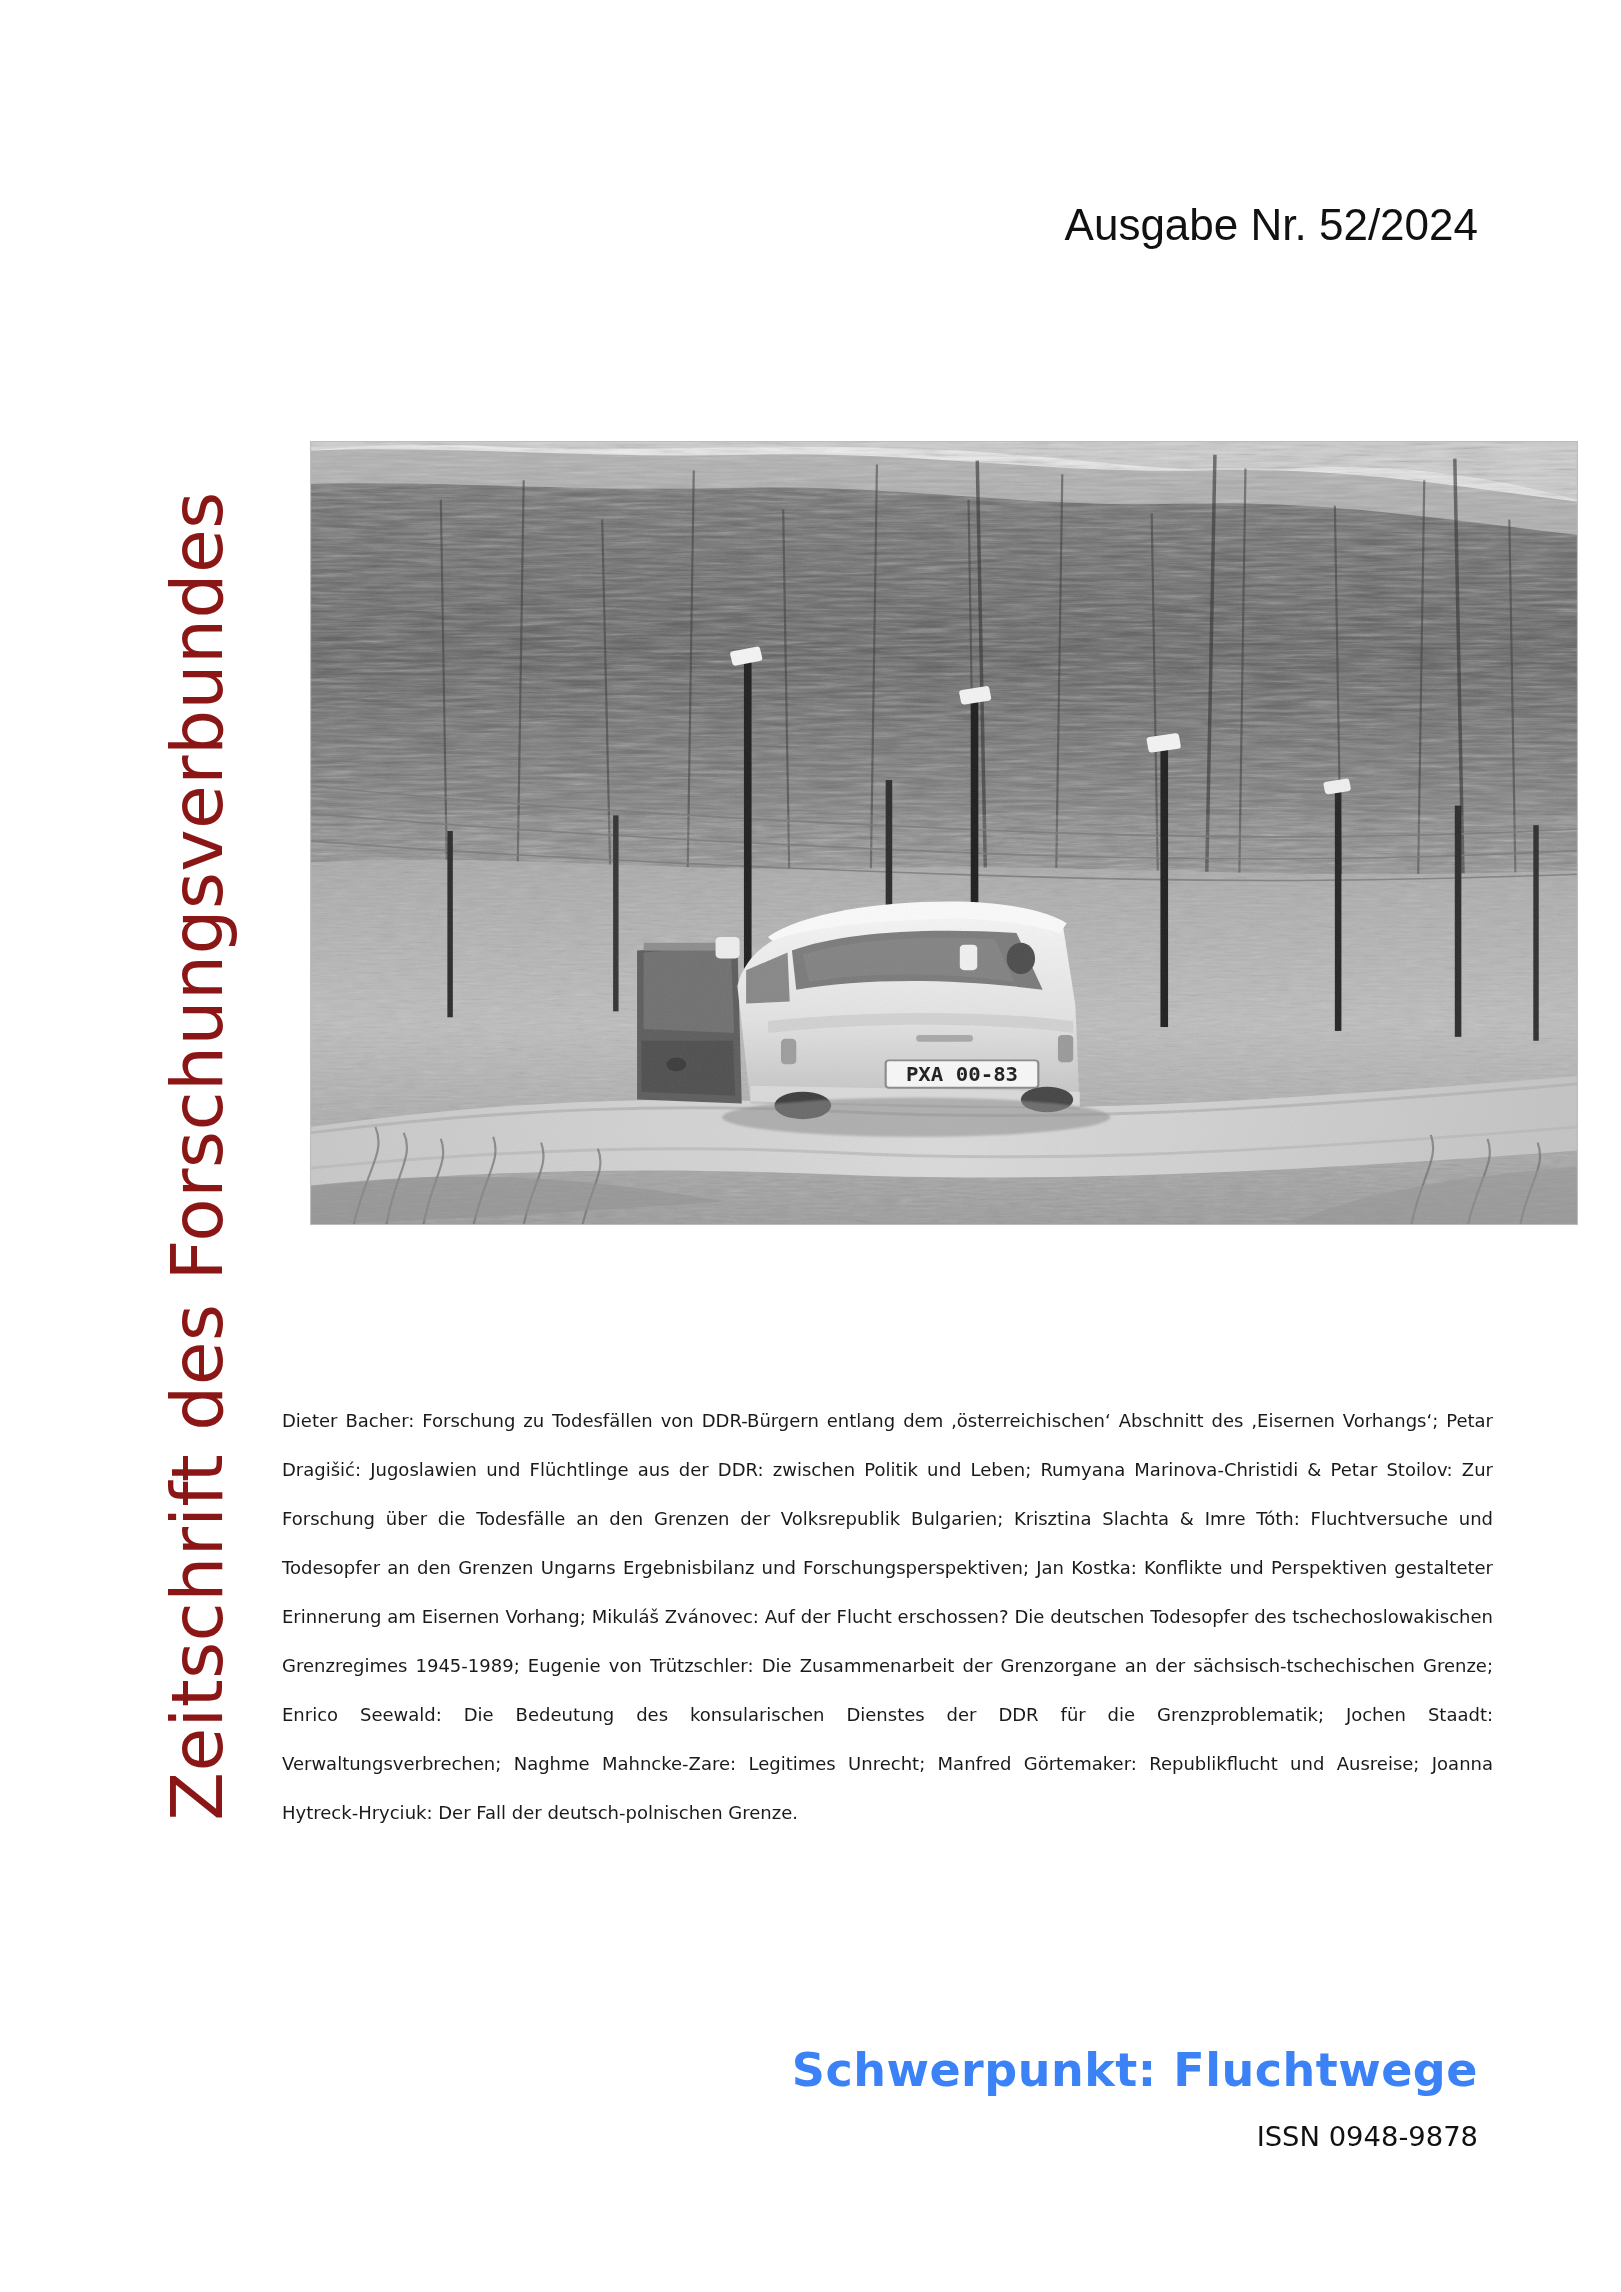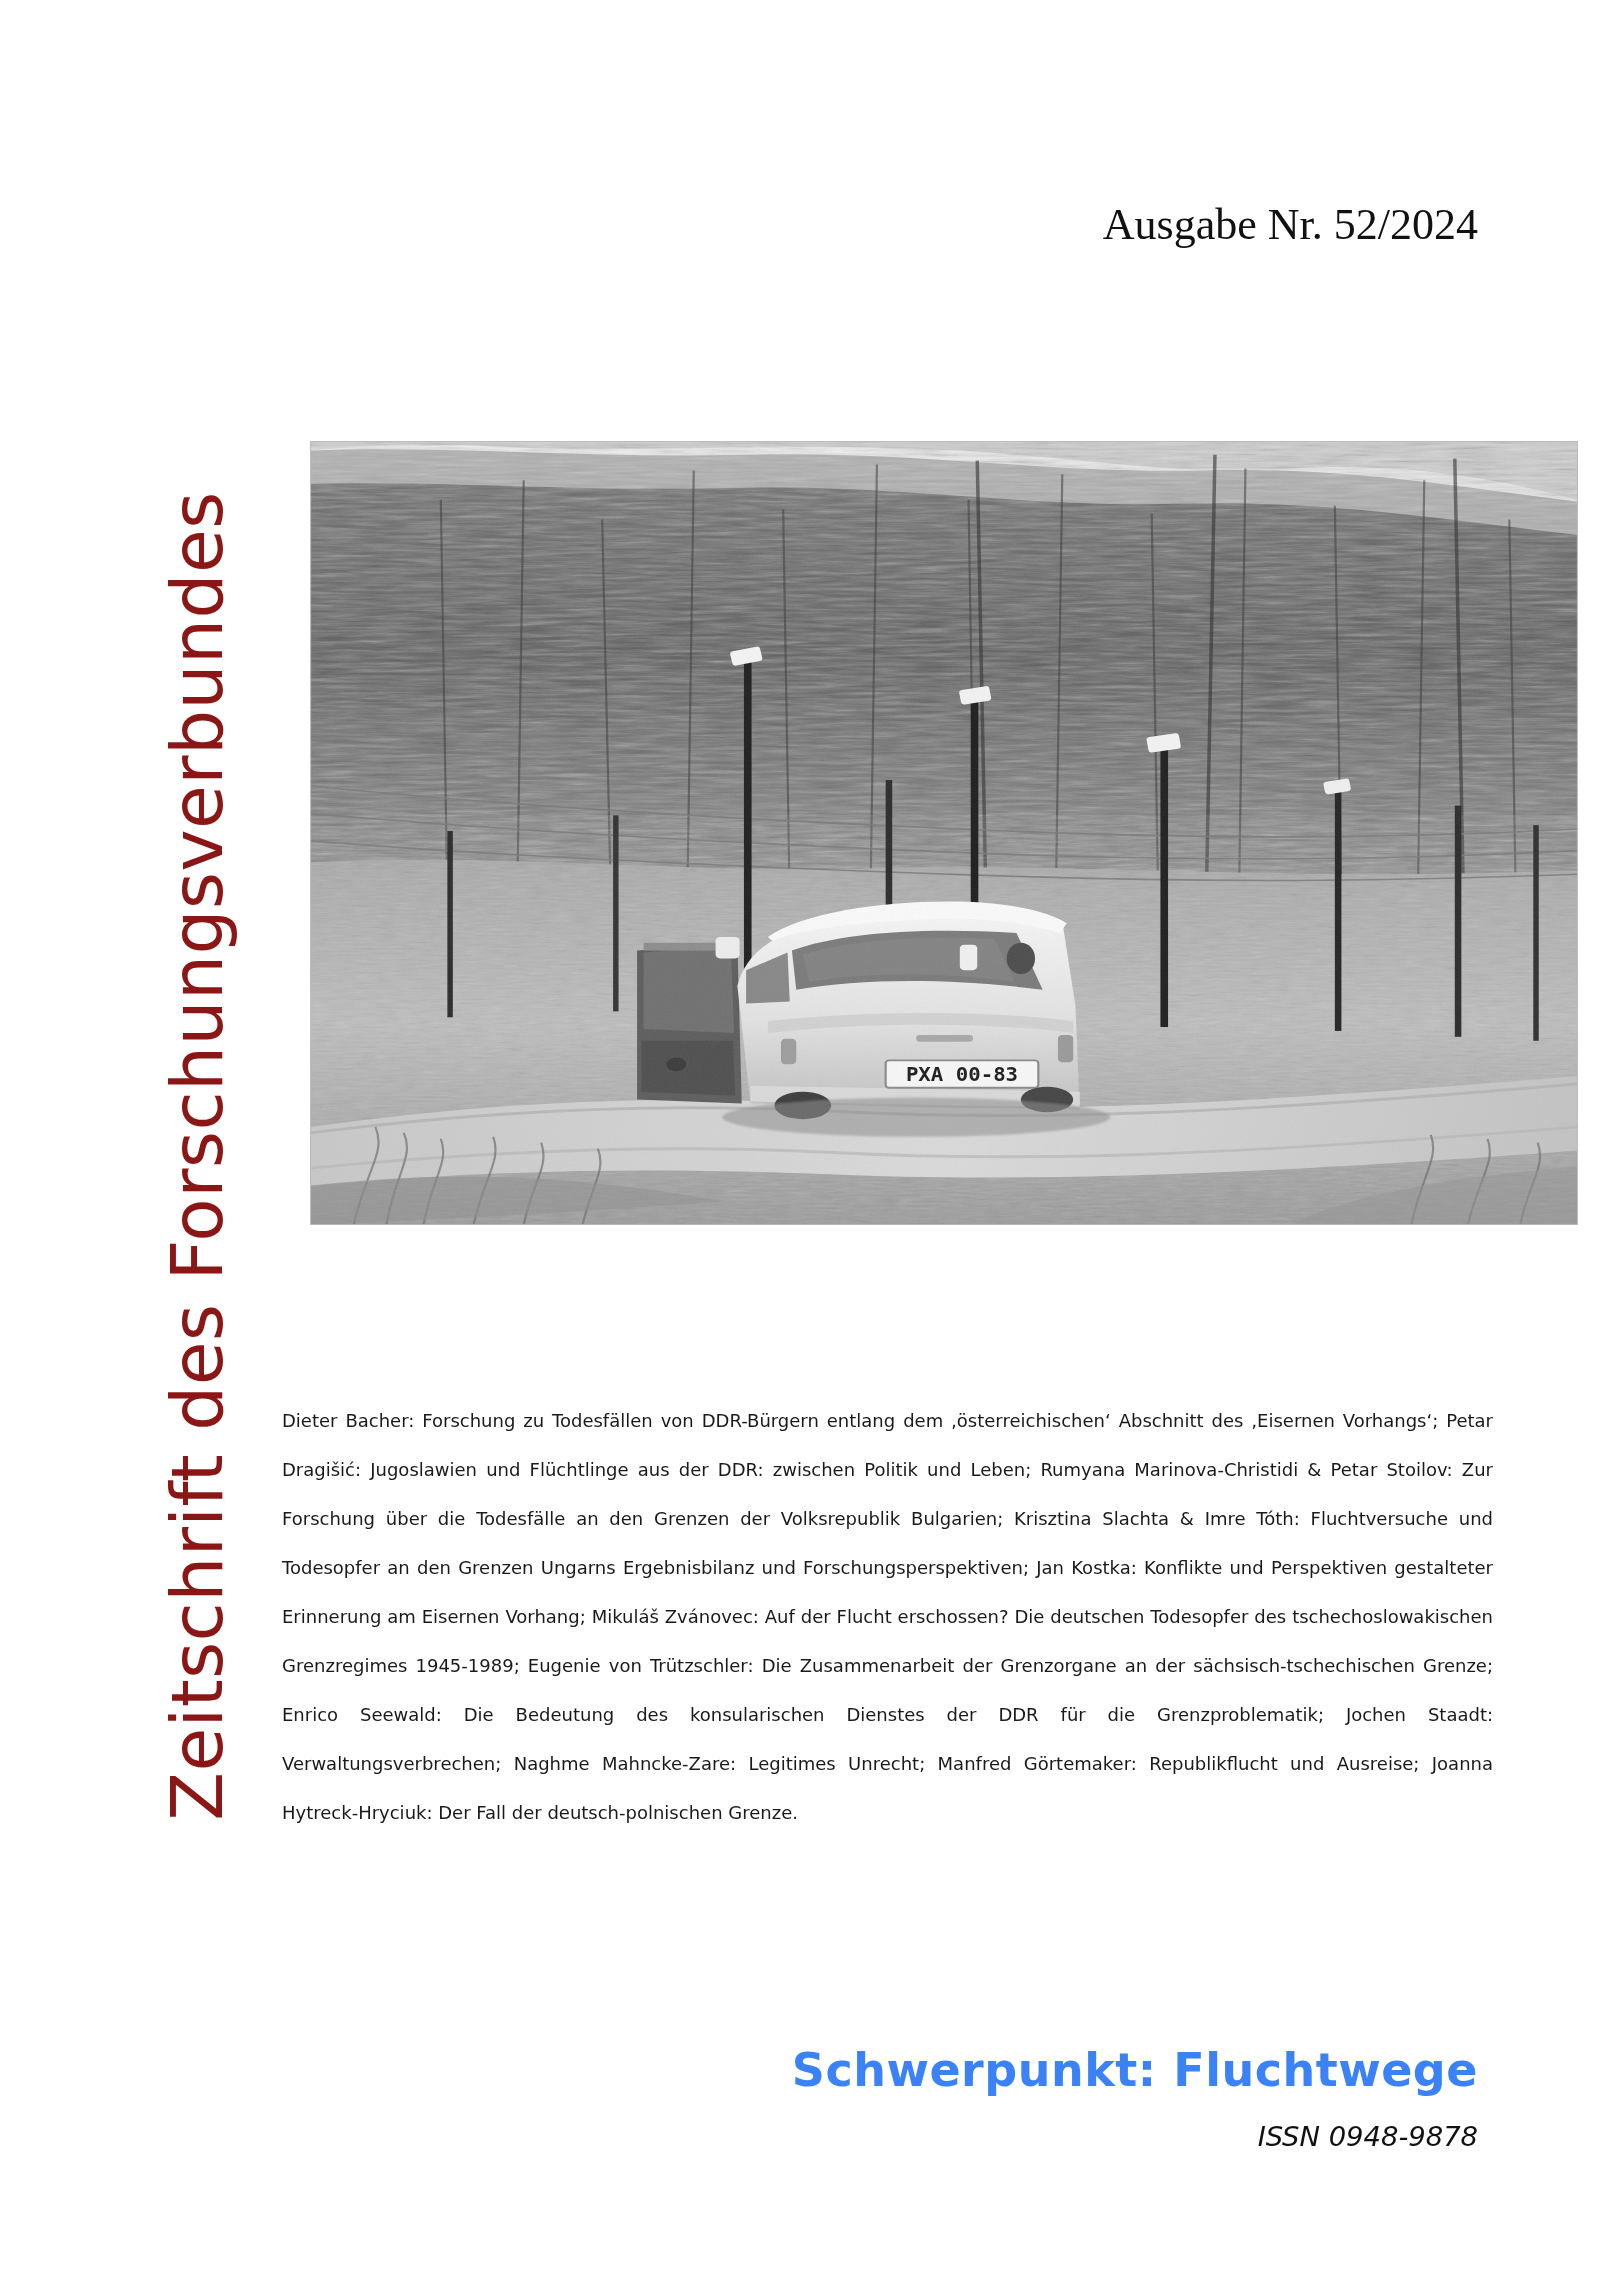--- a/index.html
+++ b/index.html
@@ -29,21 +29,21 @@
     font-weight: 400;
     letter-spacing: 0.5px;
     color: #8b1616;
     line-height: 1;
     white-space: nowrap;
   }
   .issue-line {
     position: absolute;
     right: 143px;
     top: 203px;
-    font-family: Liberation Serif, serif;
+    font-family: Liberation Sans, sans-serif;
     font-size: 44px;
     font-weight: 400;
     color: #111111;
     line-height: 1;
     white-space: nowrap;
   }
 
   
   .spine-wrap {
     position: absolute;
@@ -113,21 +113,20 @@
   }
   .issn-line {
     position: absolute;
     right: 143px;
     top: 2123px;
     font-family: "DejaVu Sans", sans-serif;
     font-size: 27.4px;
     color: #111111;
     line-height: 1;
     white-space: nowrap;
-    font-style: italic;
   }
 </style>
 </head>
 <body>
 
 <div class="page">
 
 
   <div class="issue-line">Ausgabe Nr. 52/2024</div>
 

